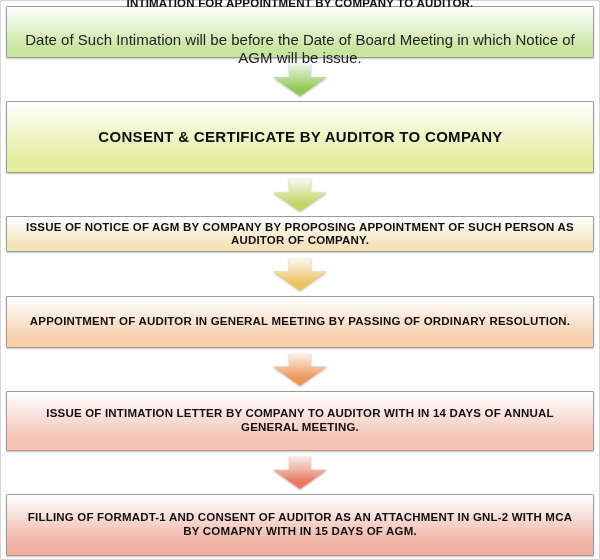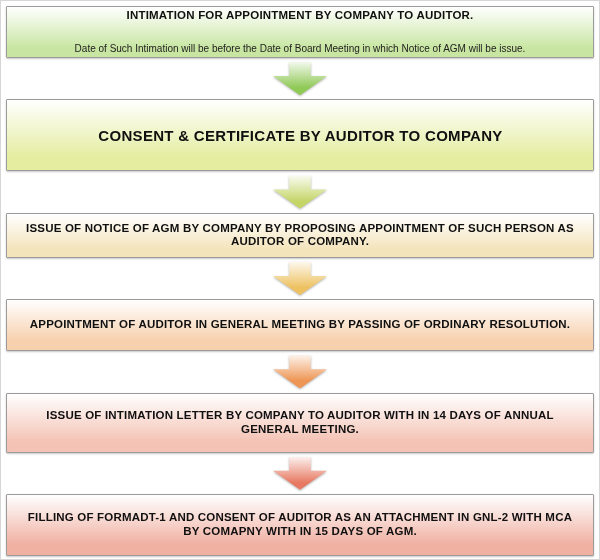--- a/index.html
+++ b/index.html
@@ -28,29 +28,29 @@
   .step h2 {
     margin: 0;
     font-size: 11.5px;
     line-height: 1.18;
     font-weight: bold;
     color: #101010;
     letter-spacing: .2px;
   }
   .step p {
     margin: 20px 0 0 0;
-    font-size: 10px;
+    font-size: 15px;
     line-height: 1.2;
     color: #222222;
   }
   .step p:empty { display: none; }
   .s0 { height: 52px; }
   .s1 { height: 72px; padding-left: 17px; }
   .s1 h2 { font-size: 15px; letter-spacing: .3px; }
-  .s2 { height: 45px; }
+  .s2 { height: 36px; }
   .s3 { height: 52px; }
   .s4 { height: 60px; }
   .s5 { height: 62px; }
   .arrow-wrap {
     flex: 1 0 auto;
     display: flex; justify-content: center; align-items: center;
     filter: drop-shadow(0 1px 1px rgba(0,0,0,.3));
     min-height: 32px;
   }
   .arrow {

